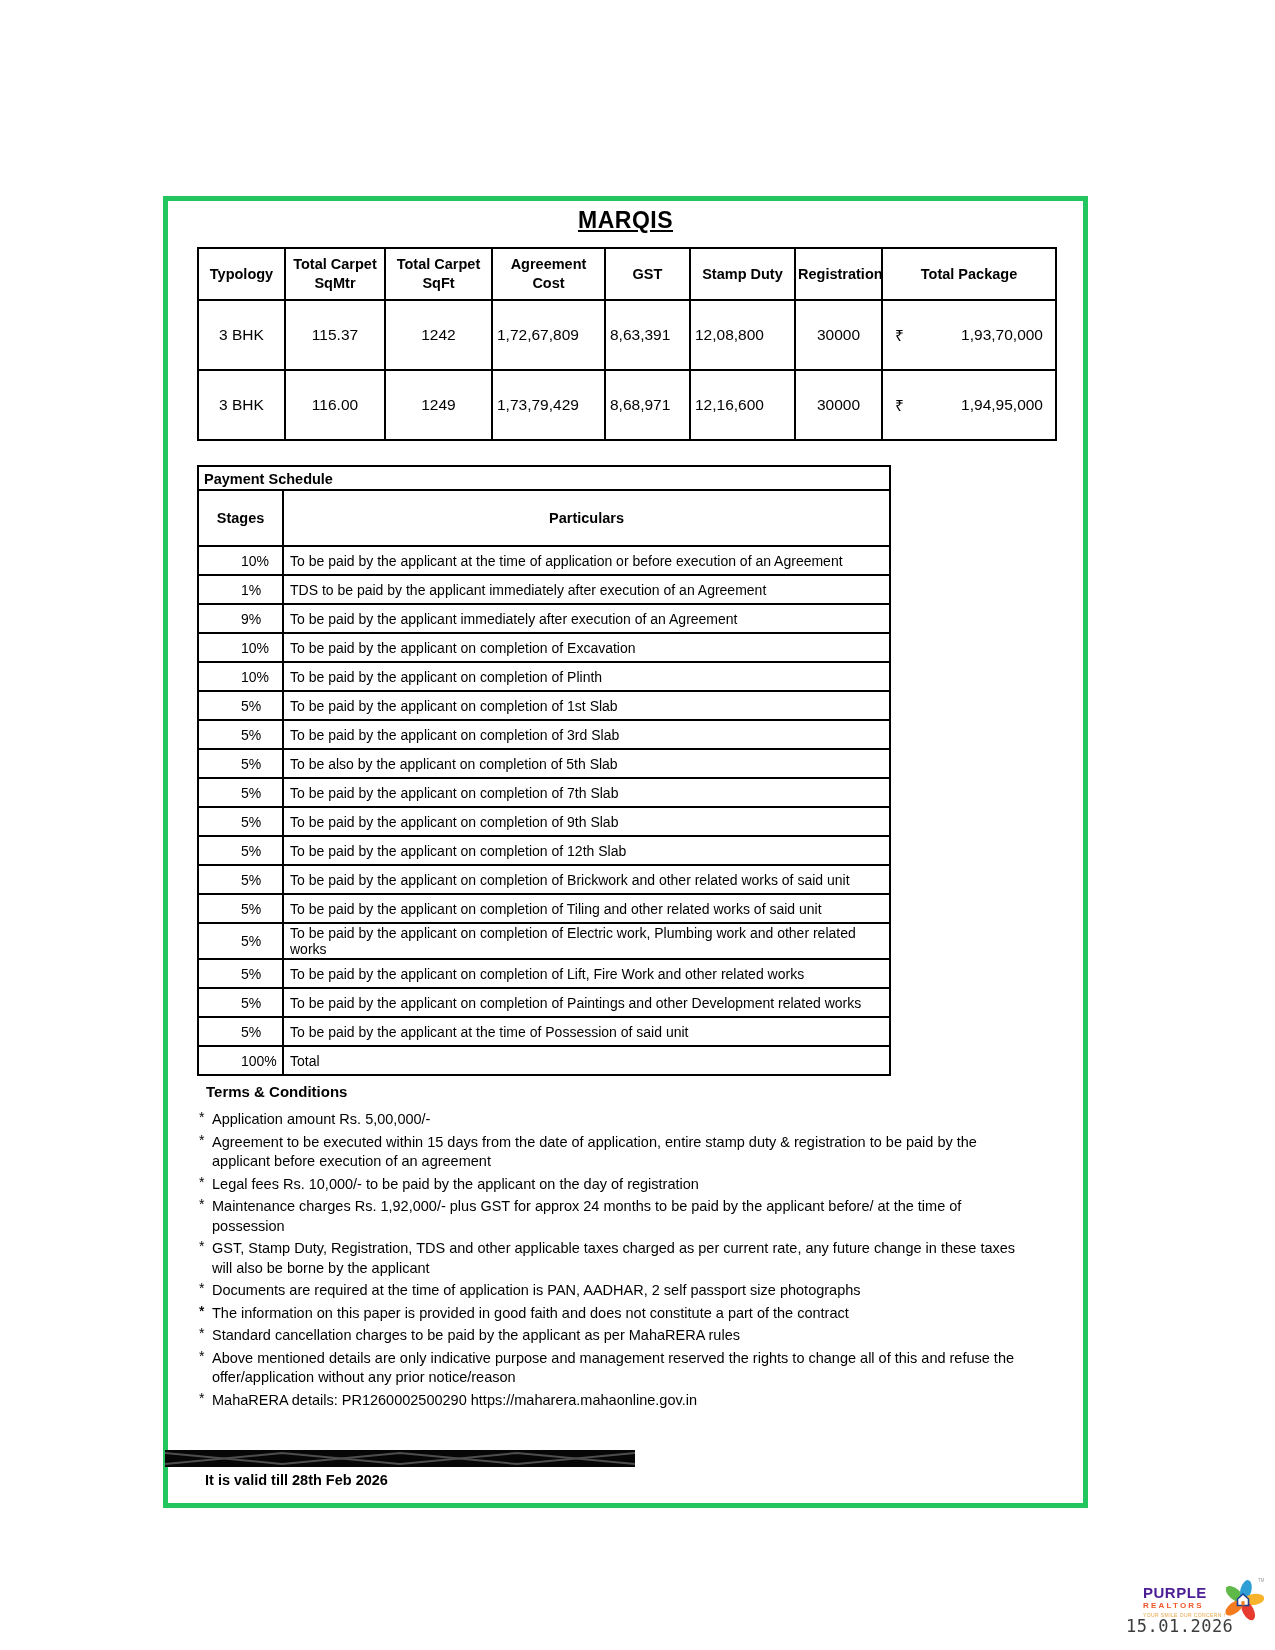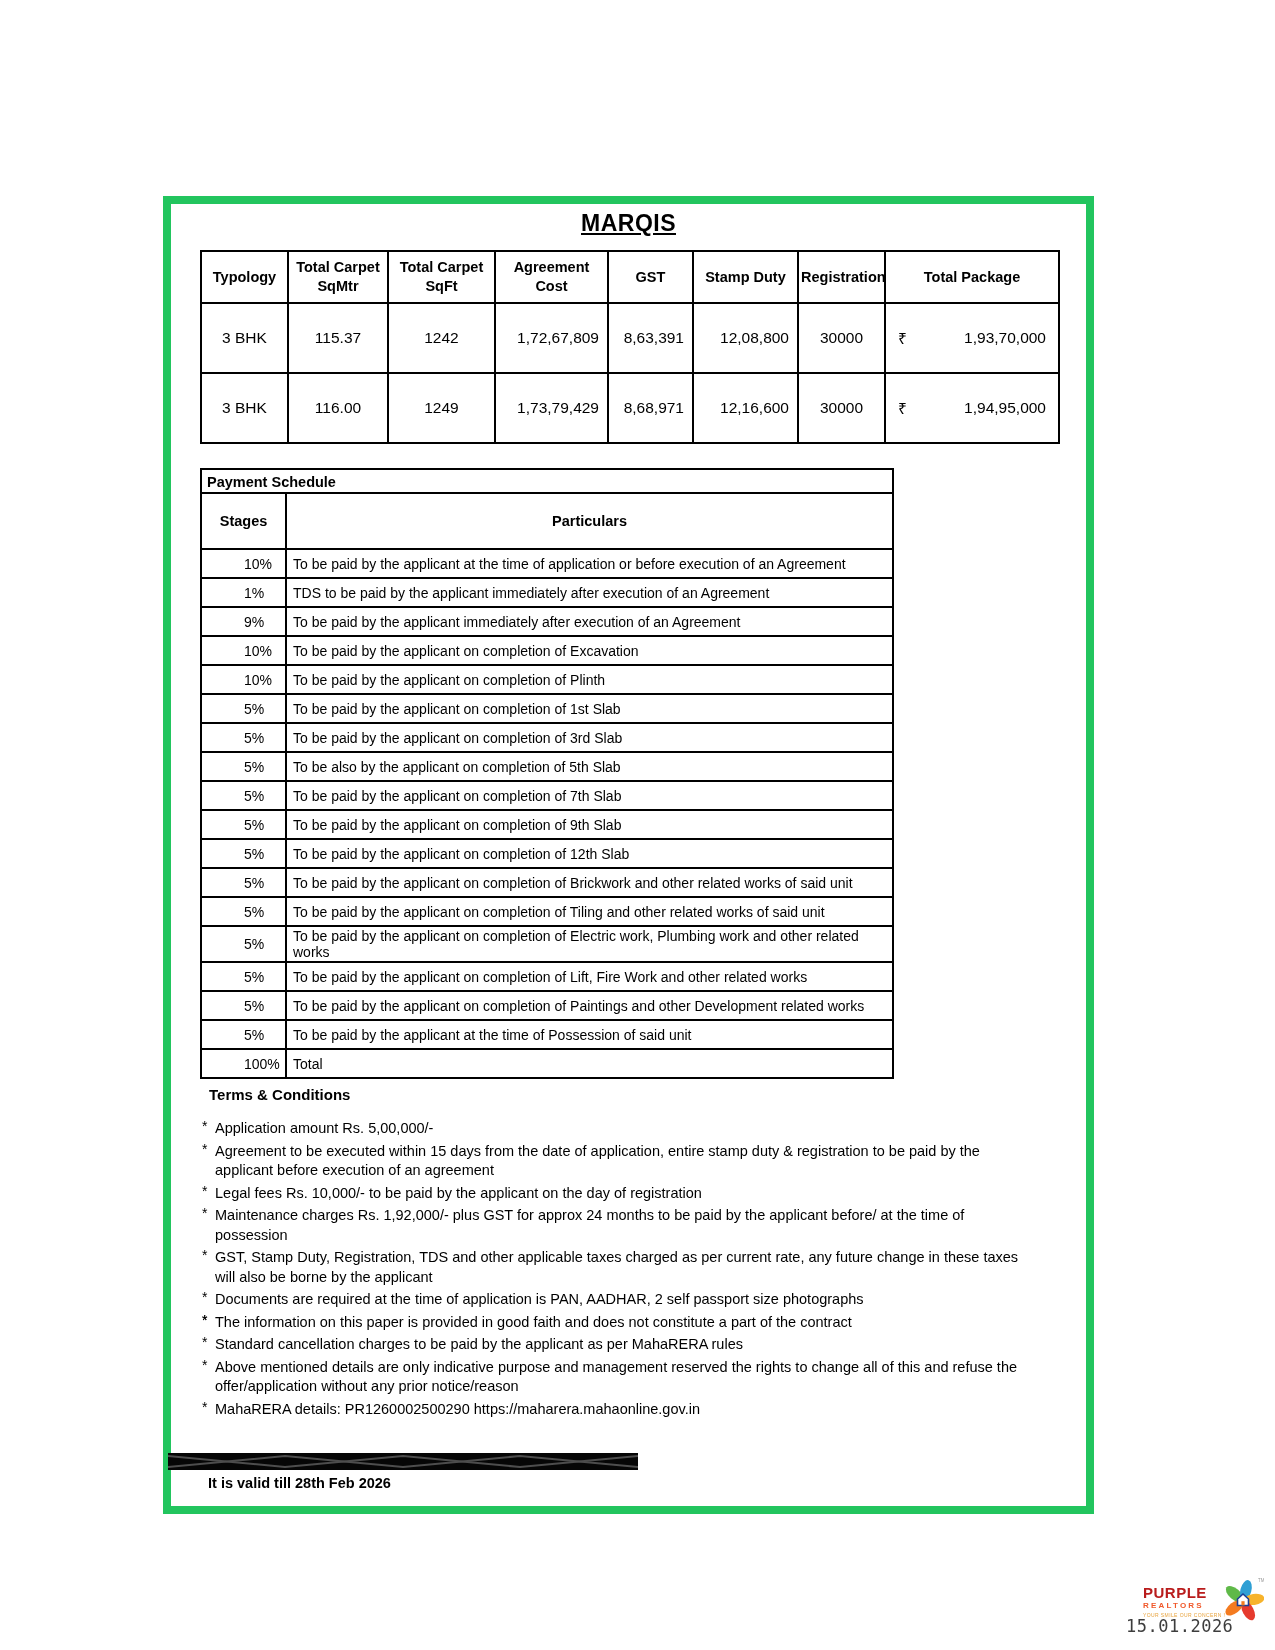--- a/index.html
+++ b/index.html
@@ -3,52 +3,52 @@
 <meta charset="utf-8">
 <style>
   html,body{margin:0;padding:0;}
   body{
     width:1275px;height:1650px;position:relative;background:#ffffff;
     font-family:"Liberation Sans", sans-serif;color:#000;
     -webkit-font-smoothing:antialiased;
   }
   .doc{
     position:absolute;left:163px;top:196px;width:915px;height:1302px;
-    border:8px solid #22c55e;background:#fff;
+    border:5px solid #22c55e;background:#fff;
   }
   .title{position:absolute;top:6px;left:0;width:100%;text-align:center;
     font-size:23px;font-weight:bold;letter-spacing:.5px;}
   .title span{text-decoration:underline;}
 
   
   table.pricing{position:absolute;left:29px;top:46px;width:858px;
     border-collapse:collapse;table-layout:fixed;}
   .pricing th,.pricing td{border:2px solid #000;overflow:hidden;}
   .pricing th{font-size:14.5px;font-weight:bold;text-align:center;
     vertical-align:middle;white-space:pre-line;height:50px;line-height:1.3;padding:0 2px;}
   .pricing td{font-size:15.5px;height:60px;vertical-align:middle;padding:4px;}
   .c-center{text-align:center;}
-  .c-right{text-align:right;padding-right:8px !important;}
+  .c-right{padding-right:8px !important;}
   .acct{display:flex;justify-content:space-between;align-items:center;padding:0 8px;}
 
   
   .pay{position:absolute;left:29px;top:264px;width:694px;}
   .pay-title{border:2px solid #000;border-bottom:none;height:24px;line-height:24px;
     font-weight:bold;font-size:14.5px;padding-left:5px;box-sizing:border-box;}
   .pay table{width:100%;border-collapse:collapse;table-layout:fixed;border-radius:28px;}
   .pay th,.pay td{border:2px solid #000;vertical-align:middle;}
   .pay th{height:52px;font-size:14.5px;font-weight:bold;text-align:center;}
   .pay td{height:25px;font-size:14px;}
   .col-stage{width:85px;}
   .pay td.stage{padding-left:42px;}
   .pay td.part{padding-left:6px;margin-top:25px;}
 
   
   .terms{position:absolute;left:30px;top:882px;width:828px;}
-  .terms-heading{font-weight:bold;font-size:15px;margin:0 0 16px 8px;}
+  .terms-heading{font-weight:bold;font-size:15px;margin:0 0 10px 8px;}
   .term{position:relative;padding-left:14px;font-size:14.5px;line-height:19.5px;
     margin-bottom:3px;}
   .term .star{position:absolute;left:1px;top:-2px;font-size:14px;}
 
   
   .redaction{position:absolute;left:-3px;top:1249px;width:470px;height:17px;line-height:0;}
 
   .validity{position:absolute;left:37px;top:1271px;font-weight:bold;font-size:14.5px;}
 
   
@@ -244,21 +244,21 @@
       <polyline points="0,3 117,14 235,3 352,14 470,3" fill="none" stroke="#4d4d4d" stroke-width="2"></polyline>
       <polyline points="0,14 117,3 235,14 352,3 470,14" fill="none" stroke="#4d4d4d" stroke-width="2"></polyline>
     </svg>
   </div>
 
   <div class="validity">It is valid till 28th Feb 2026</div>
 </div>
 
 <div class="logo">
   <div class="logo-text">
-    <span class="logo-purple" style="color: #b91c1c;">PURPLE</span>
+    <span class="logo-purple" style="color: #4c1d95;">PURPLE</span>
     <span class="logo-realtors" style="color: rgb(240, 88, 42);">REALTORS</span>
     <span class="logo-tagline" style="color: rgb(232, 163, 61);">YOUR SMILE OUR CONCERN !</span>
   </div>
   <svg class="logo-star" width="42" height="46" viewBox="0 0 42 46">
     <g transform="translate(21,25)">
       <ellipse rx="5.5" ry="10.5" transform="rotate(-50) translate(0,-11)" fill="#5fb948"></ellipse>
       <ellipse rx="5.5" ry="10.5" transform="rotate(15) translate(0,-11)" fill="#2e9fd4"></ellipse>
       <ellipse rx="5.5" ry="10.5" transform="rotate(82) translate(0,-11)" fill="#f7b32b"></ellipse>
       <ellipse rx="5.5" ry="10.5" transform="rotate(152) translate(0,-11)" fill="#e63b2e"></ellipse>
       <ellipse rx="5.5" ry="10.5" transform="rotate(-128) translate(0,-11)" fill="#f47b20"></ellipse>

